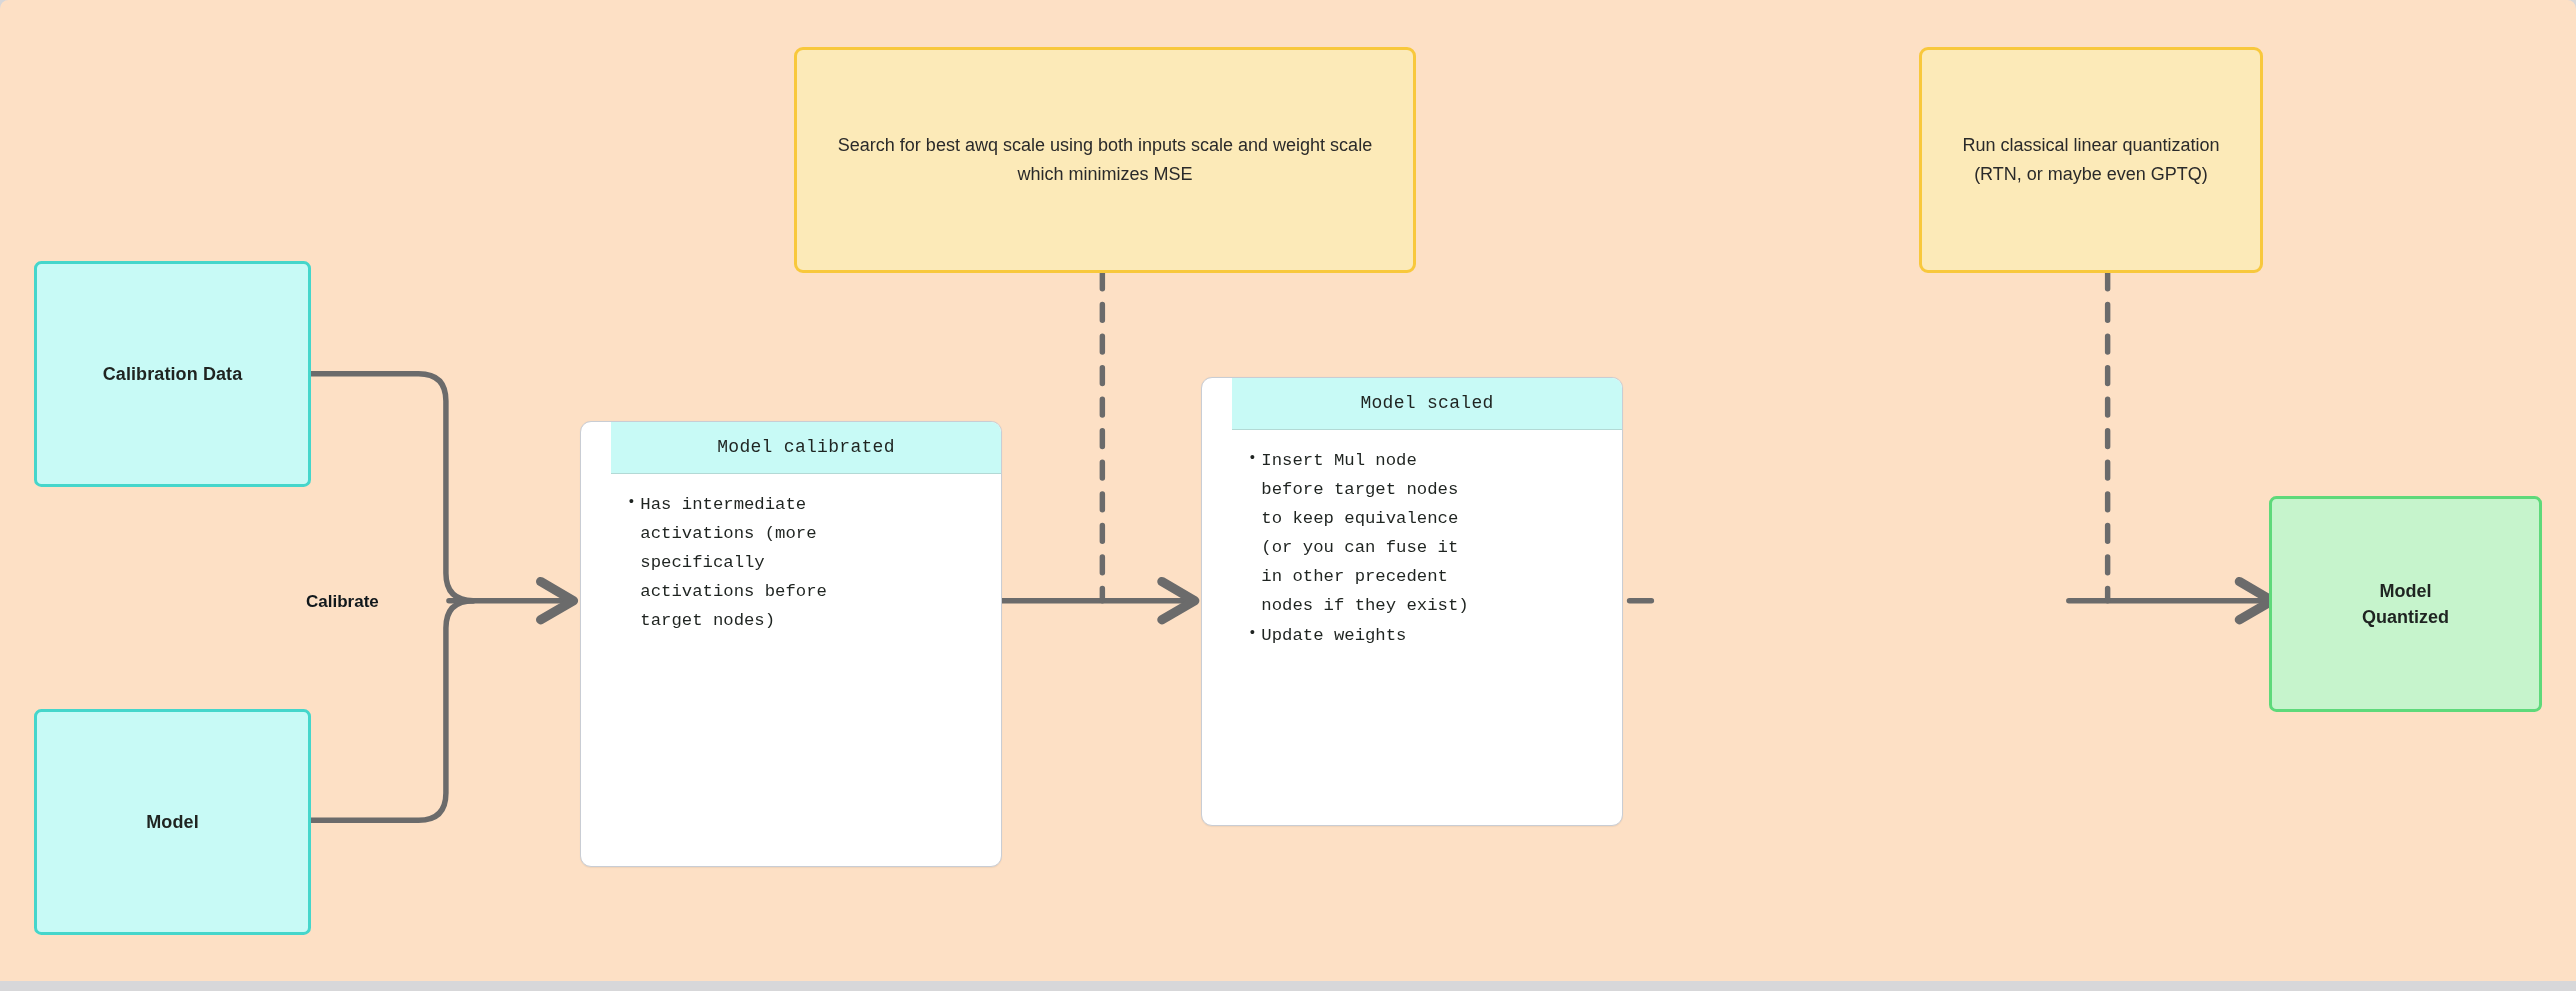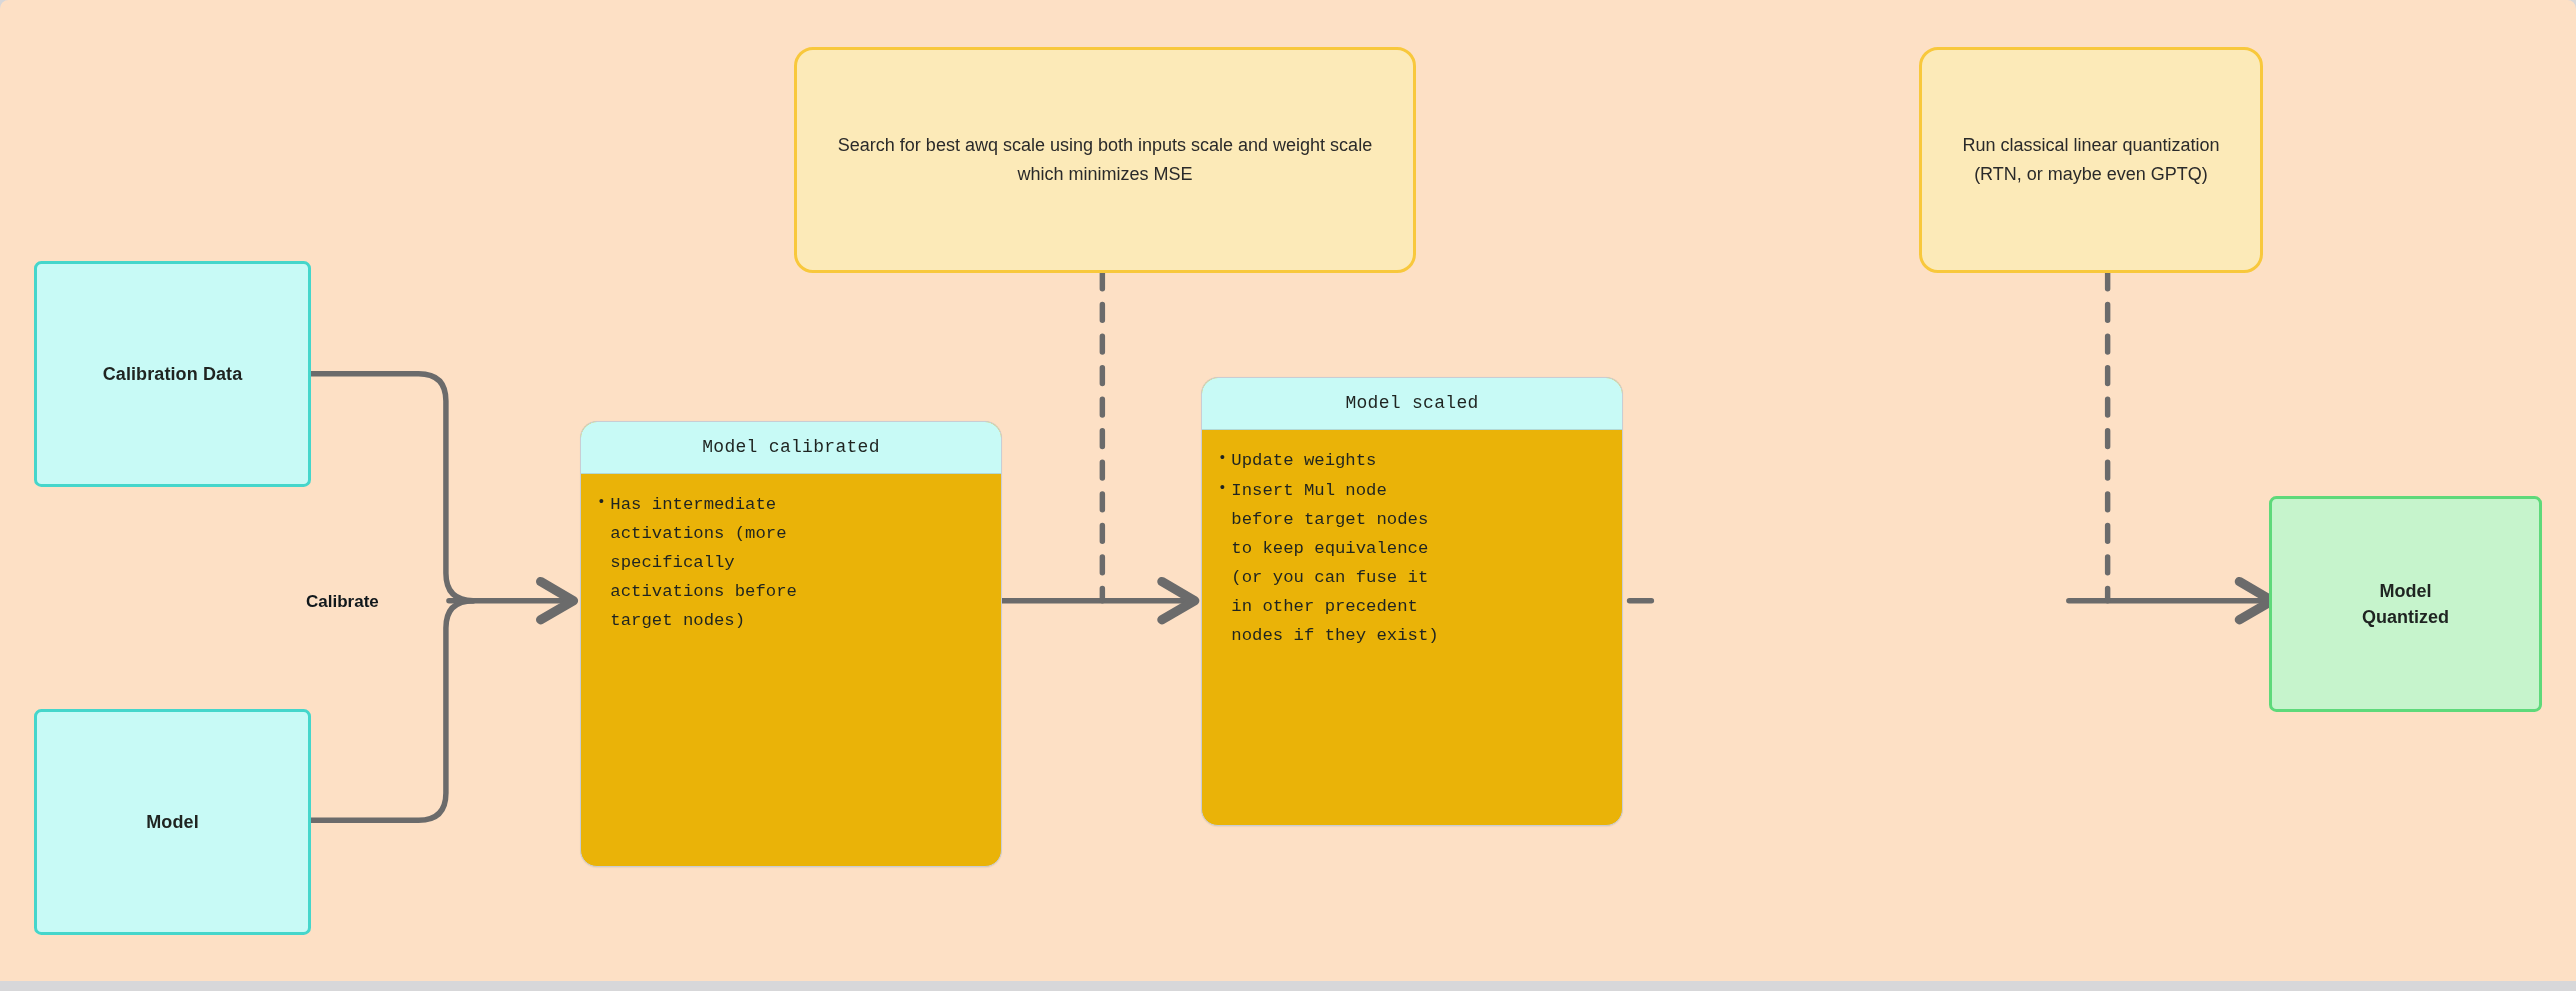--- a/index.html
+++ b/index.html
@@ -63,27 +63,28 @@
     justify-content: center;
     text-align: center;
     color: #1f2421;
     font-weight: bold;
     font-size: 18px;
     line-height: 1.45;
   }
 
   
   .class-node {
-    border-radius: 17px;
-    background: #eab308;
+    border-radius: 11px;
+    background: #ffffff;
     border: 1.2px solid #c9cdd4;
     overflow: hidden;
     display: flex;
     flex-direction: column;
     box-shadow: 0 0.6px 1.2px rgba(0,0,0,0.06);
+    padding-left: 30px;
   }
   .class-node .class-head {
     background: #c8faf6;
     color: #1f2421;
     font-family: "Liberation Mono", monospace;
     font-size: 18px;
     font-weight: normal;
     text-align: center;
     padding: 14.6px 6px 16px 6px;
     border-bottom: 1.2px solid #b3d9d5;
@@ -139,21 +140,21 @@
     padding: 16px 13.3px 14.6px 13.3px;
     font-family: "Liberation Mono", monospace;
     font-size: 18px;
     line-height: 1.55;
     color: #1f2421;
     flex: 1;
   }
 
   
   .note-node {
-    border-radius: 19px;
+    border-radius: 9px;
     border: 3px solid #f8c83c;
     background: #fceab8;
     display: flex;
     align-items: center;
     justify-content: center;
     text-align: center;
     color: #2a2a2a;
     font-size: 18px;
     line-height: 1.62;
     padding: 6px 17px;
@@ -218,27 +219,27 @@
 activations before
 target nodes)</li>
       </ul>
     </div>
   </div>
 
   <div class="node class-node" style="left:1201px; top:377px; width:422px; height:449px;">
     <div class="class-head">Model scaled</div>
     <div class="class-body">
       <ul>
-        <li>Update weights</li>
         <li>Insert Mul node
 before target nodes
 to keep equivalence
 (or you can fuse it
 in other precedent
 nodes if they exist)</li>
+        <li>Update weights</li>
       </ul>
     </div>
   </div>
 
 
   <div class="node result-node" style="left:2269px; top:496px; width:273px; height:216px; white-space:pre-line;">
     <span>Model
 Quantized</span>
   </div>
 

